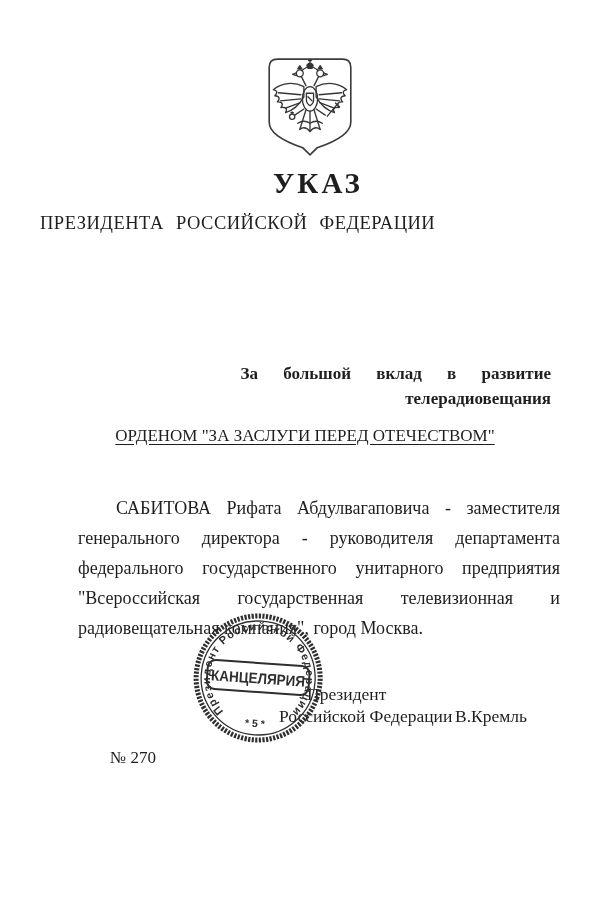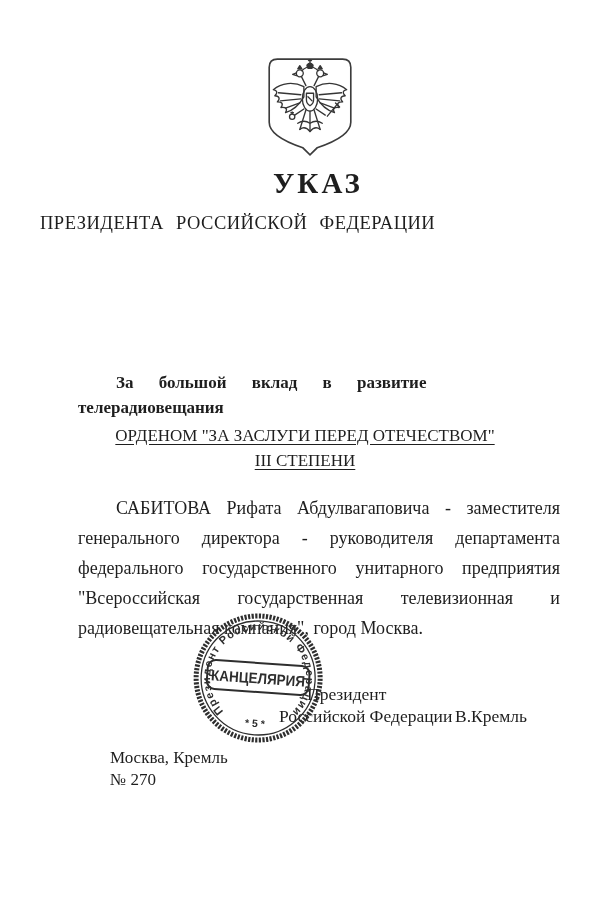--- a/index.html
+++ b/index.html
@@ -23,23 +23,24 @@
   .subtitle{
     position:absolute;left:40px;top:210px;width:556px;
     text-align:left;font-size:18.5px;letter-spacing:.5px;word-spacing:7px;
     line-height:26px;
   }
   .subject{
     position:absolute;left:40px;top:287px;width:530px;
     text-align:center;font-size:17px;font-weight:bold;line-height:22px;
   }
   .preamble{
-    position:absolute;left:66px;top:358px;width:482px;margin:12px;
+    position:absolute;left:66px;top:358px;width:482px;margin:3px;
     font-size:17px;font-weight:bold;line-height:25px;
     text-indent:38px;
+    text-align:right;
   }
   .preamble .stretch{word-spacing:21px;}
   .award{
     position:absolute;left:40px;top:423px;width:530px;
     text-align:center;font-size:17px;line-height:25px;
   }
   .award span{text-decoration:underline;text-underline-offset:3px;}
   .recipient{
     position:absolute;left:66px;top:481px;width:482px;margin:12px;
     font-size:18px;line-height:30px;
@@ -102,21 +103,20 @@
 
   <h1 class="title">УКАЗ</h1>
 
   <div class="subtitle">ПРЕЗИДЕНТА РОССИЙСКОЙ ФЕДЕРАЦИИ</div>
 
 
   <p class="preamble"><span class="stretch">За большой вклад в развитие телерадиовещания</span><br></p>
 
   <div class="award">
     <div><span>ОРДЕНОМ "ЗА ЗАСЛУГИ ПЕРЕД ОТЕЧЕСТВОМ"</span></div>
-    <div><span>III СТЕПЕНИ</span></div>
   </div>
 
   <p class="recipient">САБИТОВА Рифата Абдулвагаповича - заместителя генерального директора - руководителя департамента федерального государственного унитарного предприятия "Всероссийская государственная телевизионная и радиовещательная компания", город Москва.</p>
 
   <div class="sig-line1">Президент</div>
   <div class="sig-line2">Российской Федерации</div>
   <div class="sig-name">В.Кремль</div>
 
   <div class="stamp">
     <svg viewBox="0 0 150 138">
@@ -126,17 +126,16 @@
       <text font-size="11" letter-spacing="1.2">
         <textPath href="#ringpath" startOffset="0" textLength="226" lengthAdjust="spacingAndGlyphs">Президент Российской Федерации</textPath>
       </text>
       <text x="75" y="116" font-size="10.5" text-anchor="middle">*  5  *</text>
       <rect x="24" y="52" width="102" height="29" rx="8" fill="none" stroke="#2e2e2e" stroke-width="2"></rect>
       <text x="75" y="72.5" font-size="15" text-anchor="middle" textLength="94" lengthAdjust="spacingAndGlyphs">КАНЦЕЛЯРИЯ</text>
     </svg>
   </div>
 
   <div class="dateline">
-    <div>Москва, Кремль</div>
     <div>№ 270</div>
   </div>
 
 </div>
 
 </body></html>

